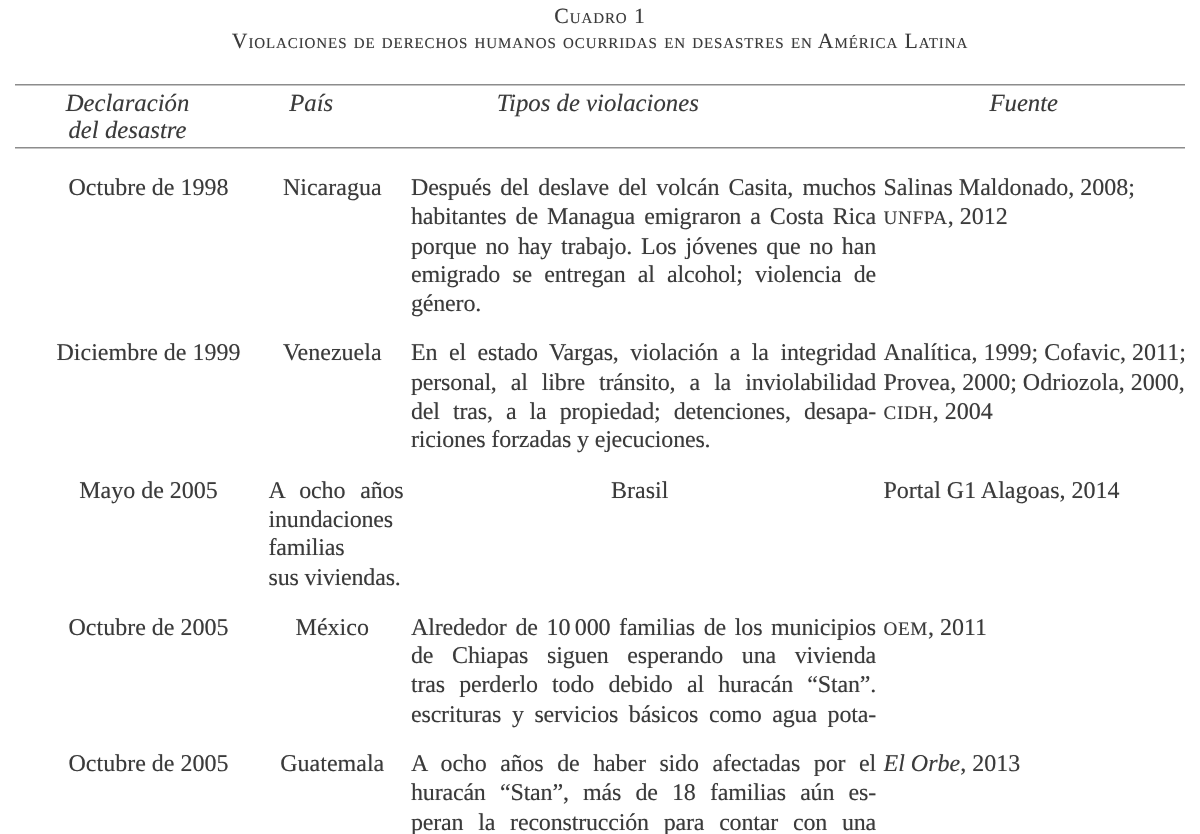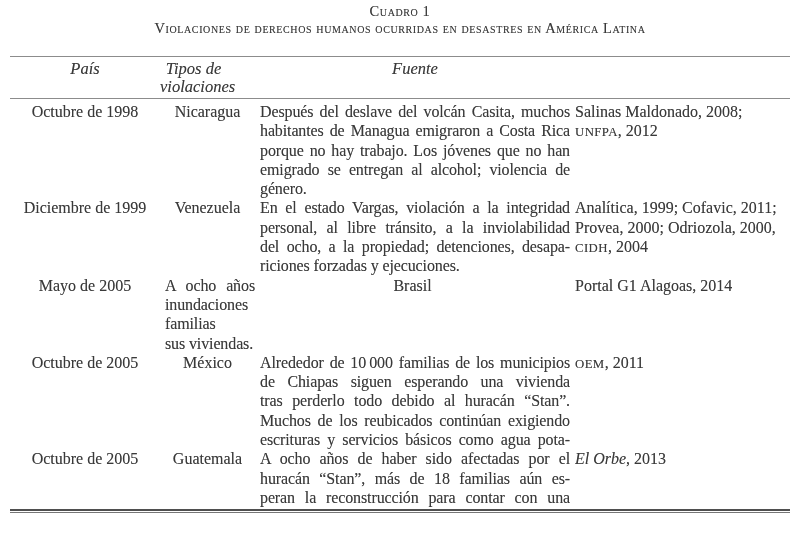--- a/index.html
+++ b/index.html
@@ -44,21 +44,21 @@
   .hcell {
     font-style: italic;
     font-size: 16.5px;
     line-height: 18px;
     text-align: center;
   }
   .hcell .hline { display: block; }
   .h-2 { padding-right: 28px; }
   .h-3 { padding-left: 5px; }
   .body { padding-top: 3px; }
-  .trow { margin: 0; }
+  .trow { margin: 14px; }
   .cell { font-size: 16px; line-height: 19.3px; }
   .c-date { text-align: center; padding: 0 4px; }
   .c-country { text-align: center; }
   .c-viol { padding-left: 5px; letter-spacing: -0.12px; }
   .c-src { padding-left: 5px; }
   .vline { text-align: justify; text-align-last: justify; white-space: normal; height: 19.3px; overflow: hidden; }
   .vline.lastline { text-align: left; text-align-last: left; font-family: Liberation Serif, serif; }
   .sline { height: 19.3px; overflow: hidden; }
   .sc { font-size: 12.8px; letter-spacing: 0.4px; }
   .it { font-style: italic; }
@@ -70,20 +70,24 @@
 
   <div class="caption">
     <div class="table-label">Cuadro 1</div>
     <div class="table-title">Violaciones de derechos humanos ocurridas en desastres en América Latina</div>
   </div>
 
   <div class="tbl">
     <div class="rule-top"></div>
 
     <div class="grid hrow" id="header-row">
+        <div class="hcell h-0">
+          <span class="hline">Declaración</span>
+          <span class="hline">del desastre</span>
+        </div>
         <div class="hcell h-1">
           <span class="hline">País</span>
         </div>
         <div class="hcell h-2">
           <span class="hline">Tipos de violaciones</span>
         </div>
         <div class="hcell h-3">
           <span class="hline">Fuente</span>
         </div>
       </div>
@@ -105,21 +109,21 @@
             <div class="sline"><span>Salinas Maldonado, 2008;</span></div>
             <div class="sline"><span class="sc">UNFPA</span><span>, 2012</span></div>
           </div>
   </div>
         <div class="grid trow">
     <div class="cell c-date">Diciembre de 1999</div>
     <div class="cell c-country">Venezuela</div>
     <div class="cell c-viol">
             <div class="vline">En el estado Vargas, violación a la integridad</div>
             <div class="vline">personal, al libre tránsito, a la inviolabilidad</div>
-            <div class="vline">del ocho, a la propiedad; detenciones, desapa-</div>
+            <div class="vline">del tras, a la propiedad; detenciones, desapa-</div>
             <div class="vline lastline">riciones forzadas y ejecuciones.</div>
           </div>
     <div class="cell c-src">
             <div class="sline"><span>Analítica, 1999; Cofavic, 2011;</span></div>
             <div class="sline"><span>Provea, 2000; Odriozola, 2000,</span></div>
             <div class="sline"><span class="sc">CIDH</span><span>, 2004</span></div>
           </div>
   </div>
         <div class="grid trow">
     <div class="cell c-date">Mayo de 2005</div>
@@ -134,21 +138,20 @@
             <div class="sline"><span>Portal G1 Alagoas, 2014</span></div>
           </div>
   </div>
         <div class="grid trow">
     <div class="cell c-date">Octubre de 2005</div>
     <div class="cell c-country">México</div>
     <div class="cell c-viol">
             <div class="vline">Alrededor de 10 000 familias de los municipios</div>
             <div class="vline">de Chiapas siguen esperando una vivienda</div>
             <div class="vline">tras perderlo todo debido al huracán “Stan”.</div>
-            <div class="vline">Muchos de los reubicados continúan exigiendo</div>
             <div class="vline">escrituras y servicios básicos como agua pota-</div>
           </div>
     <div class="cell c-src">
             <div class="sline"><span class="sc">OEM</span><span>, 2011</span></div>
           </div>
   </div>
         <div class="grid trow">
     <div class="cell c-date">Octubre de 2005</div>
     <div class="cell c-country">Guatemala</div>
     <div class="cell c-viol">

